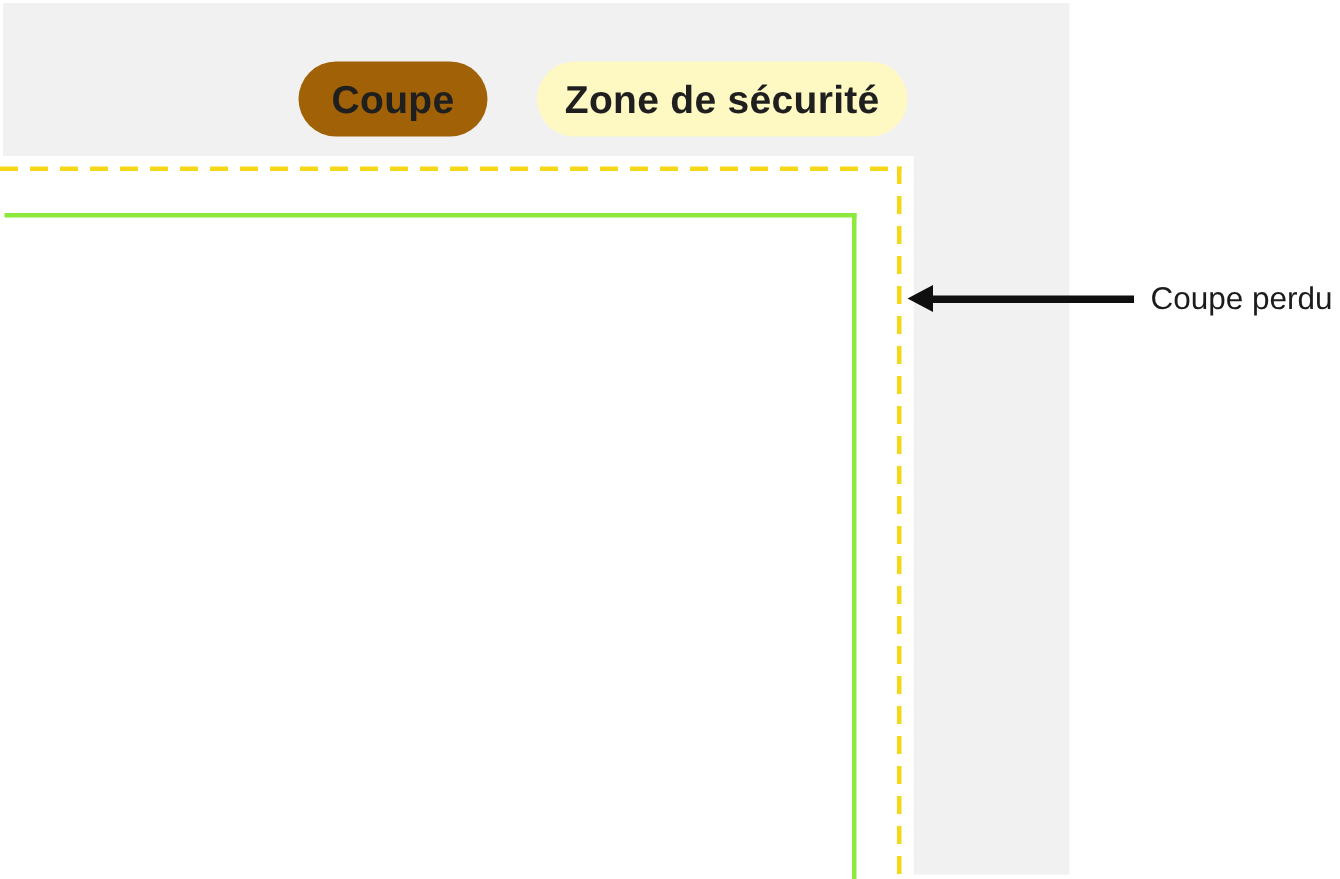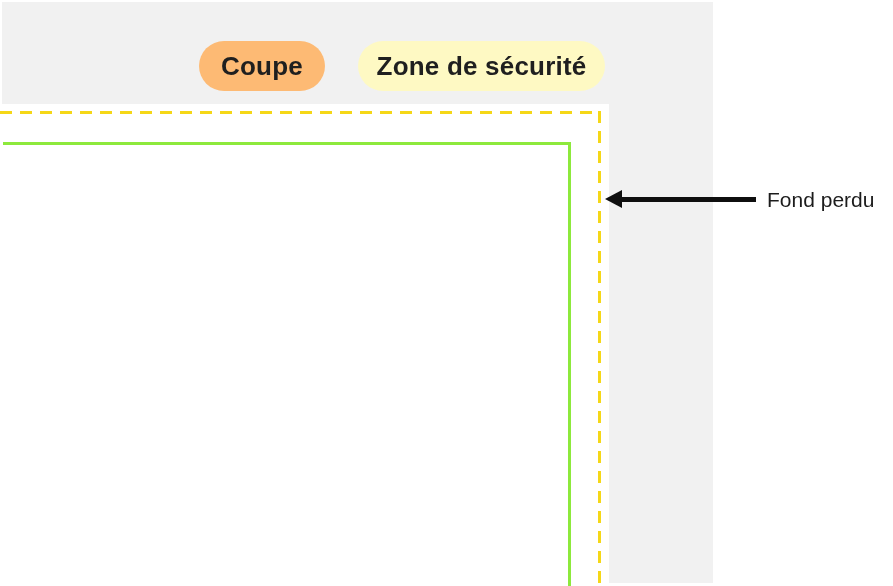--- a/index.html
+++ b/index.html
@@ -72,21 +72,21 @@
     justify-content: center;
     font-weight: bold;
     font-size: 26px;
     letter-spacing: 0.2px;
     color: #1f1f1f;
     white-space: nowrap;
   }
   .pill-coupe {
     left: 199px;
     width: 126px;
-    background: #fdba74;
+    background: #a16207;
   }
   .pill-zone {
     left: 358px;
     width: 247px;
     background: #fef9c3;
   }
   
   .arrow-shaft {
     position: absolute;
     left: 620px; top: 197px;
@@ -132,15 +132,15 @@
 
   <div class="pill pill-zone">
     <span>Zone de sécurité</span>
   </div>
 
   <div>
     <div class="arrow-shaft"></div>
     <div class="arrow-head"></div>
   </div>
 
-  <div class="fond-perdu-label">Fond perdu</div>
+  <div class="fond-perdu-label">Coupe perdu</div>
 
 </div>
 
 </body></html>

